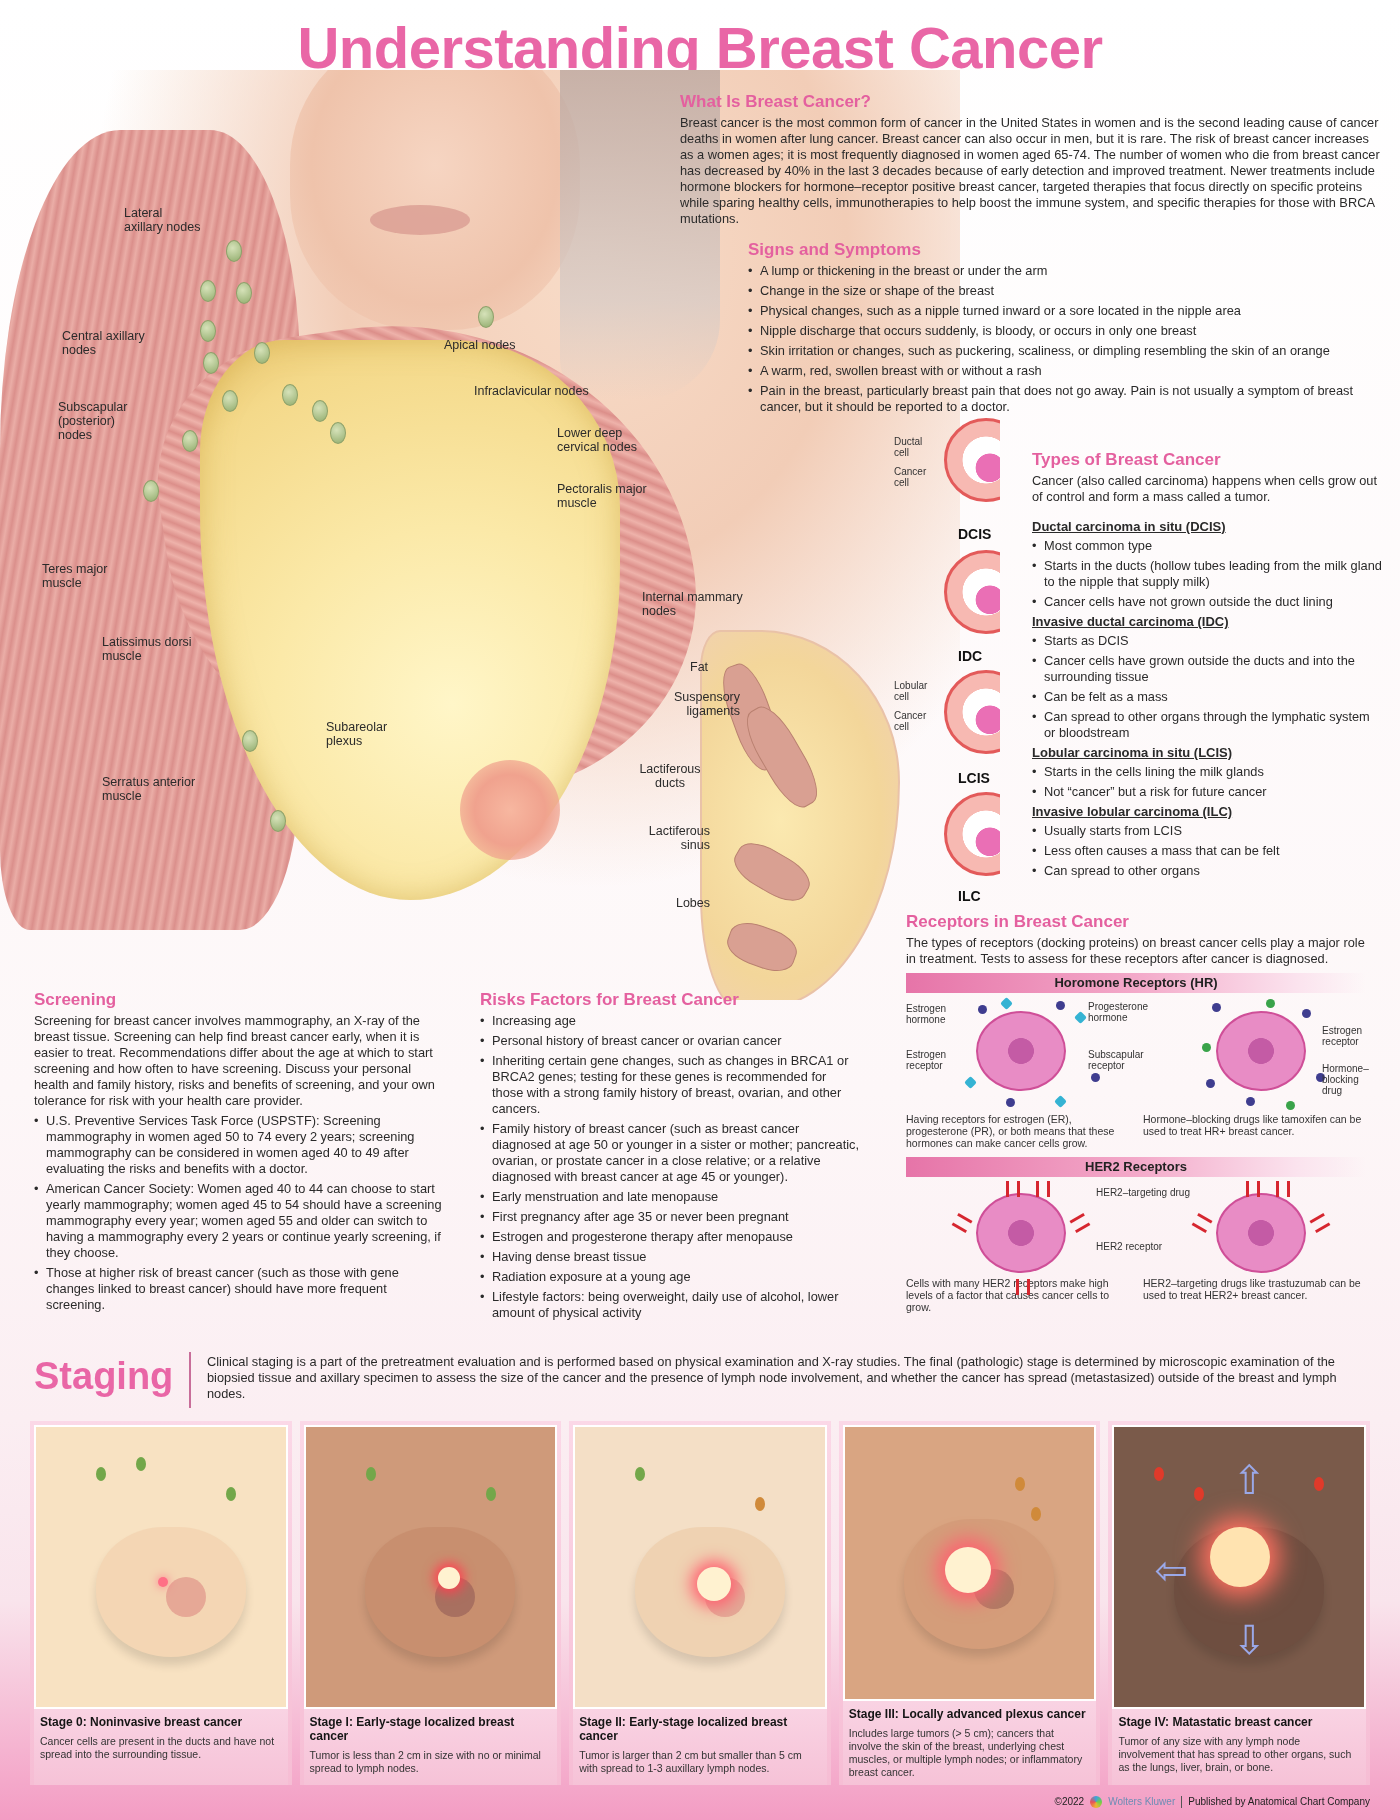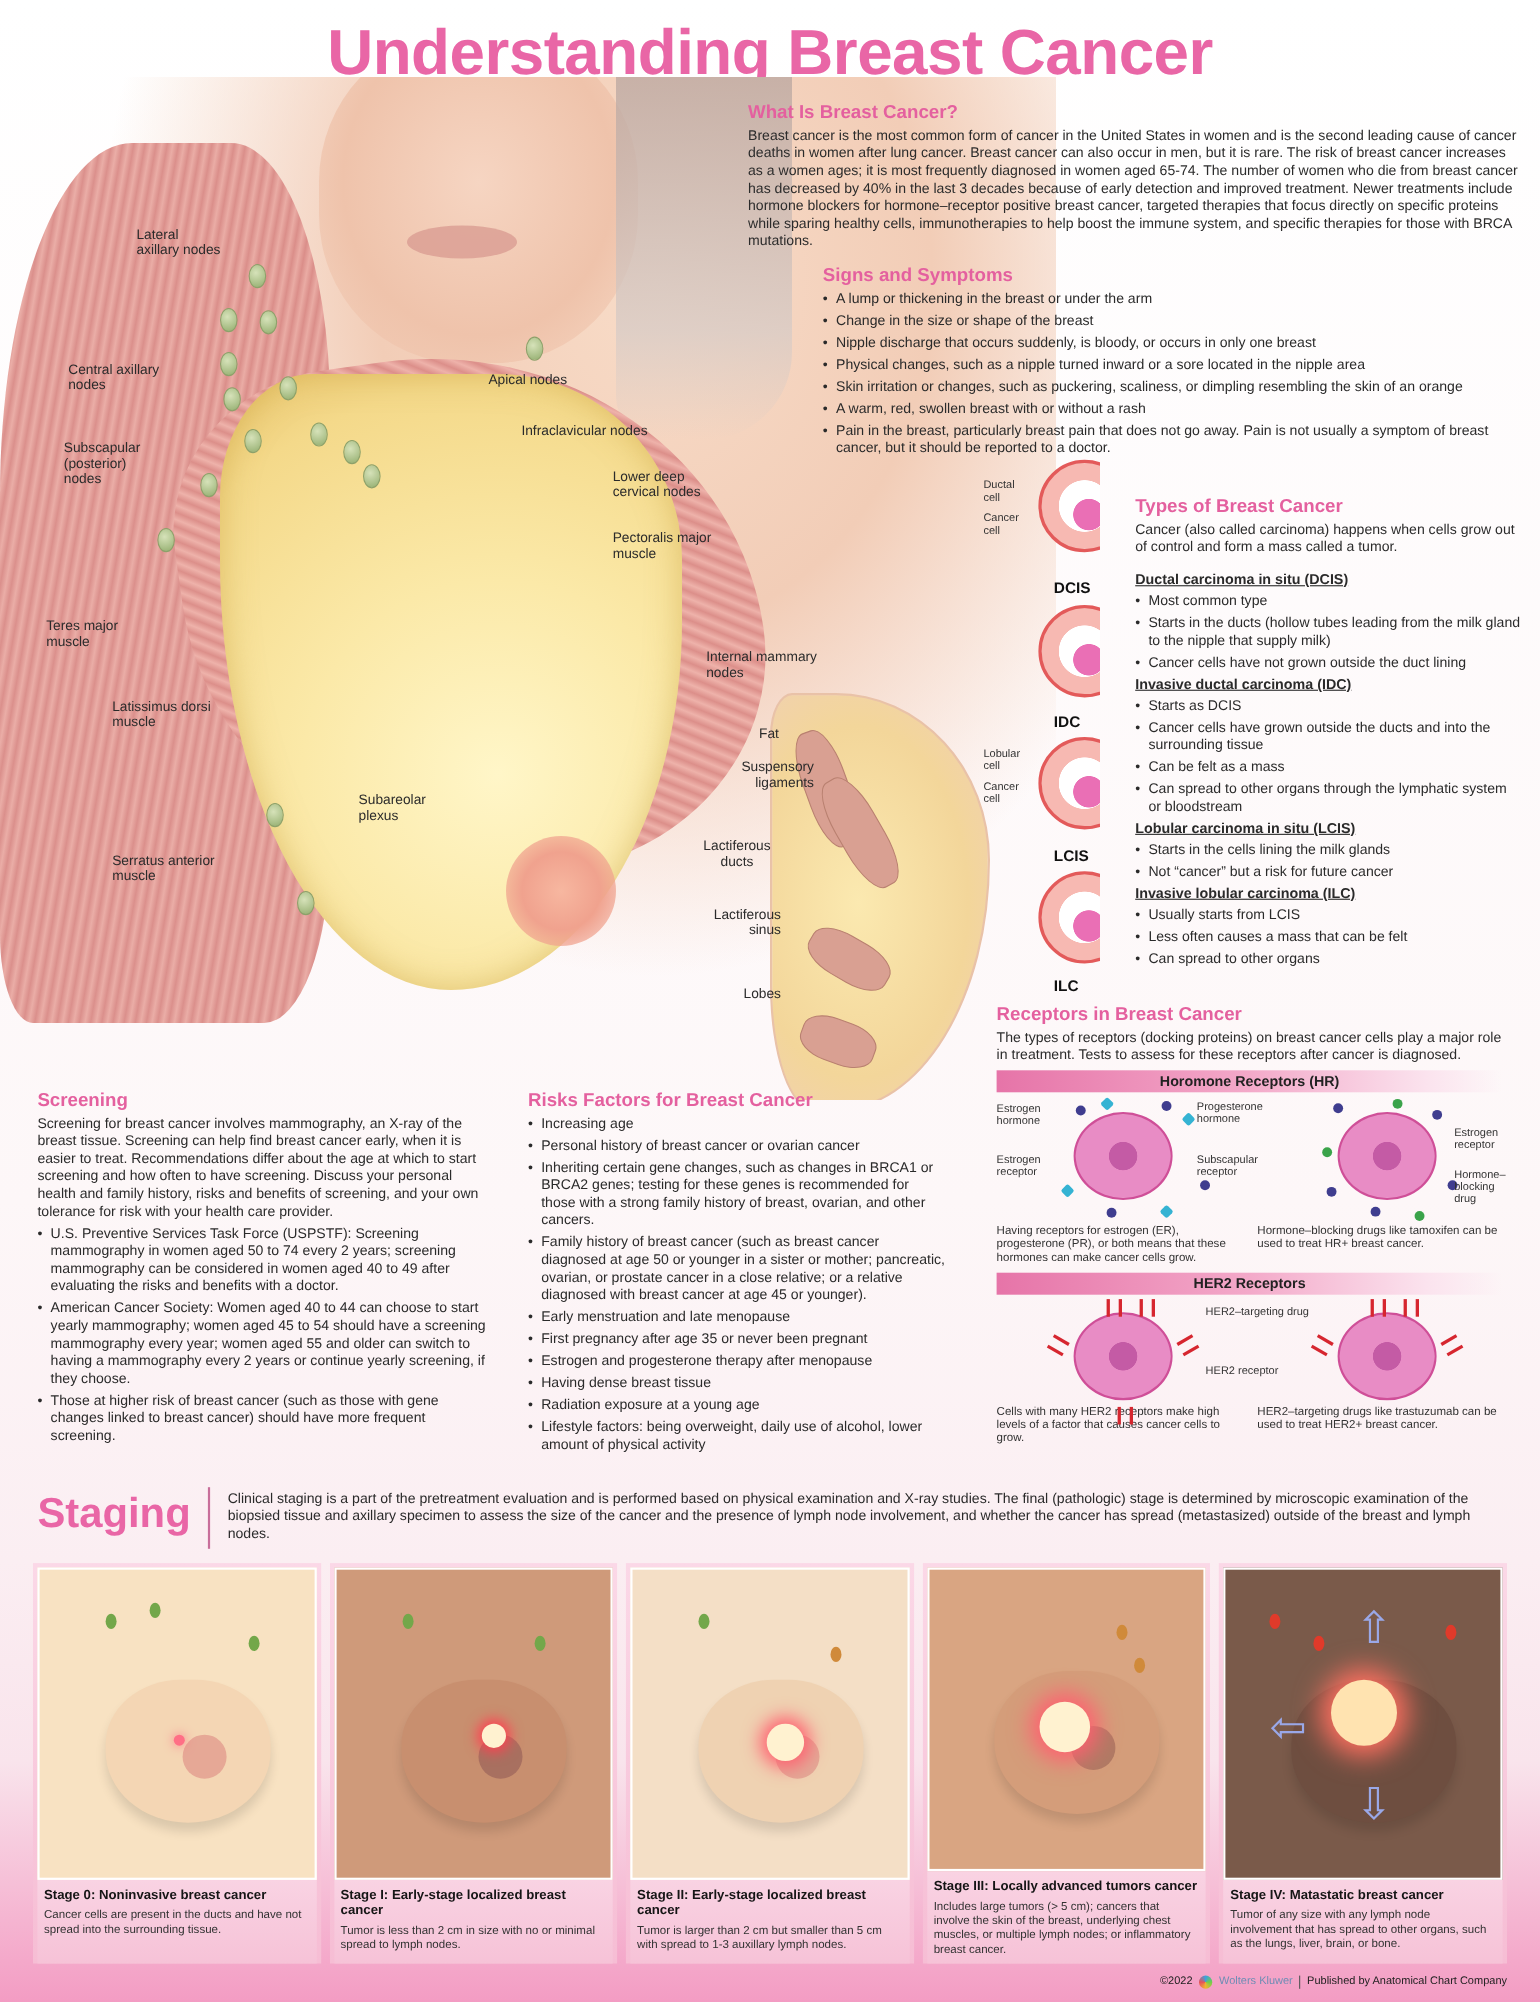--- a/index.html
+++ b/index.html
@@ -212,22 +212,22 @@
 <div class="abs" style="left:680px;top:92px;width:700px">
   <div class="section-title">What Is Breast Cancer?</div>
   <div class="para">Breast cancer is the most common form of cancer in the United States in women and is the second leading cause of cancer deaths in women after lung cancer. Breast cancer can also occur in men, but it is rare. The risk of breast cancer increases as a women ages; it is most frequently diagnosed in women aged 65-74. The number of women who die from breast cancer has decreased by 40% in the last 3 decades because of early detection and improved treatment. Newer treatments include hormone blockers for hormone–receptor positive breast cancer, targeted therapies that focus directly on specific proteins while sparing healthy cells, immunotherapies to help boost the immune system, and specific therapies for those with BRCA mutations.</div>
 </div>
 
 <div class="abs" style="left:748px;top:240px;width:640px">
   <div class="section-title">Signs and Symptoms</div>
   <ul class="bul">
     <li>A lump or thickening in the breast or under the arm</li>
     <li>Change in the size or shape of the breast</li>
+    <li>Physical changes, such as a nipple turned inward or a sore located in the nipple area</li>
     <li>Nipple discharge that occurs suddenly, is bloody, or occurs in only one breast</li>
-    <li>Physical changes, such as a nipple turned inward or a sore located in the nipple area</li>
     <li>Skin irritation or changes, such as puckering, scaliness, or dimpling resembling the skin of an orange</li>
     <li>A warm, red, swollen breast with or without a rash</li>
     <li>Pain in the breast, particularly breast pain that does not go away. Pain is not usually a symptom of breast cancer, but it should be reported to a doctor.</li>
   </ul>
 </div>
 
 <div class="abs" style="left:1032px;top:450px;width:350px">
   <div class="section-title">Types of Breast Cancer</div>
   <div class="para" style="margin-bottom:14px">Cancer (also called carcinoma) happens when cells grow out of control and form a mass called a tumor.</div>
   <div class="subhead">Ductal carcinoma in situ (DCIS)</div>
@@ -386,21 +386,21 @@
   </div>
   <div class="stage-card">
     <div class="stage-img" style="background:#d9a582">
       <div class="st-lymph" style="left:170px;top:50px;background:#d08a3a"></div>
       <div class="st-lymph" style="left:186px;top:80px;background:#d08a3a"></div>
       <div class="st-breast" style="background:#d49d7a"></div>
       <div class="st-nipple" style="right:80px;bottom:90px;background:#b07a64"></div>
       <div class="st-tumor" style="left:100px;top:120px;width:46px;height:46px;background:#fff2d0;box-shadow:0 0 20px 8px #ff6070"></div>
     </div>
     <div class="stage-body">
-      <div class="stage-title">Stage III: Locally advanced tumors cancer</div>
+      <div class="stage-title">Stage III: Locally advanced plexus cancer</div>
       <div class="stage-desc">Includes large tumors (&gt; 5 cm); cancers that involve the skin of the breast, underlying chest muscles, or multiple lymph nodes; or inflammatory breast cancer.</div>
     </div>
   </div>
   <div class="stage-card">
     <div class="stage-img" style="background:#7a5a4a">
       <div class="st-lymph" style="left:40px;top:40px;background:#e03a2a"></div>
       <div class="st-lymph" style="left:80px;top:60px;background:#e03a2a"></div>
       <div class="st-lymph" style="left:200px;top:50px;background:#e03a2a"></div>
       <div class="st-breast" style="background:#6e4e40"></div>
       <div class="st-tumor" style="left:96px;top:100px;width:60px;height:60px;background:#ffe3b0;box-shadow:0 0 24px 10px #ff7060"></div>

